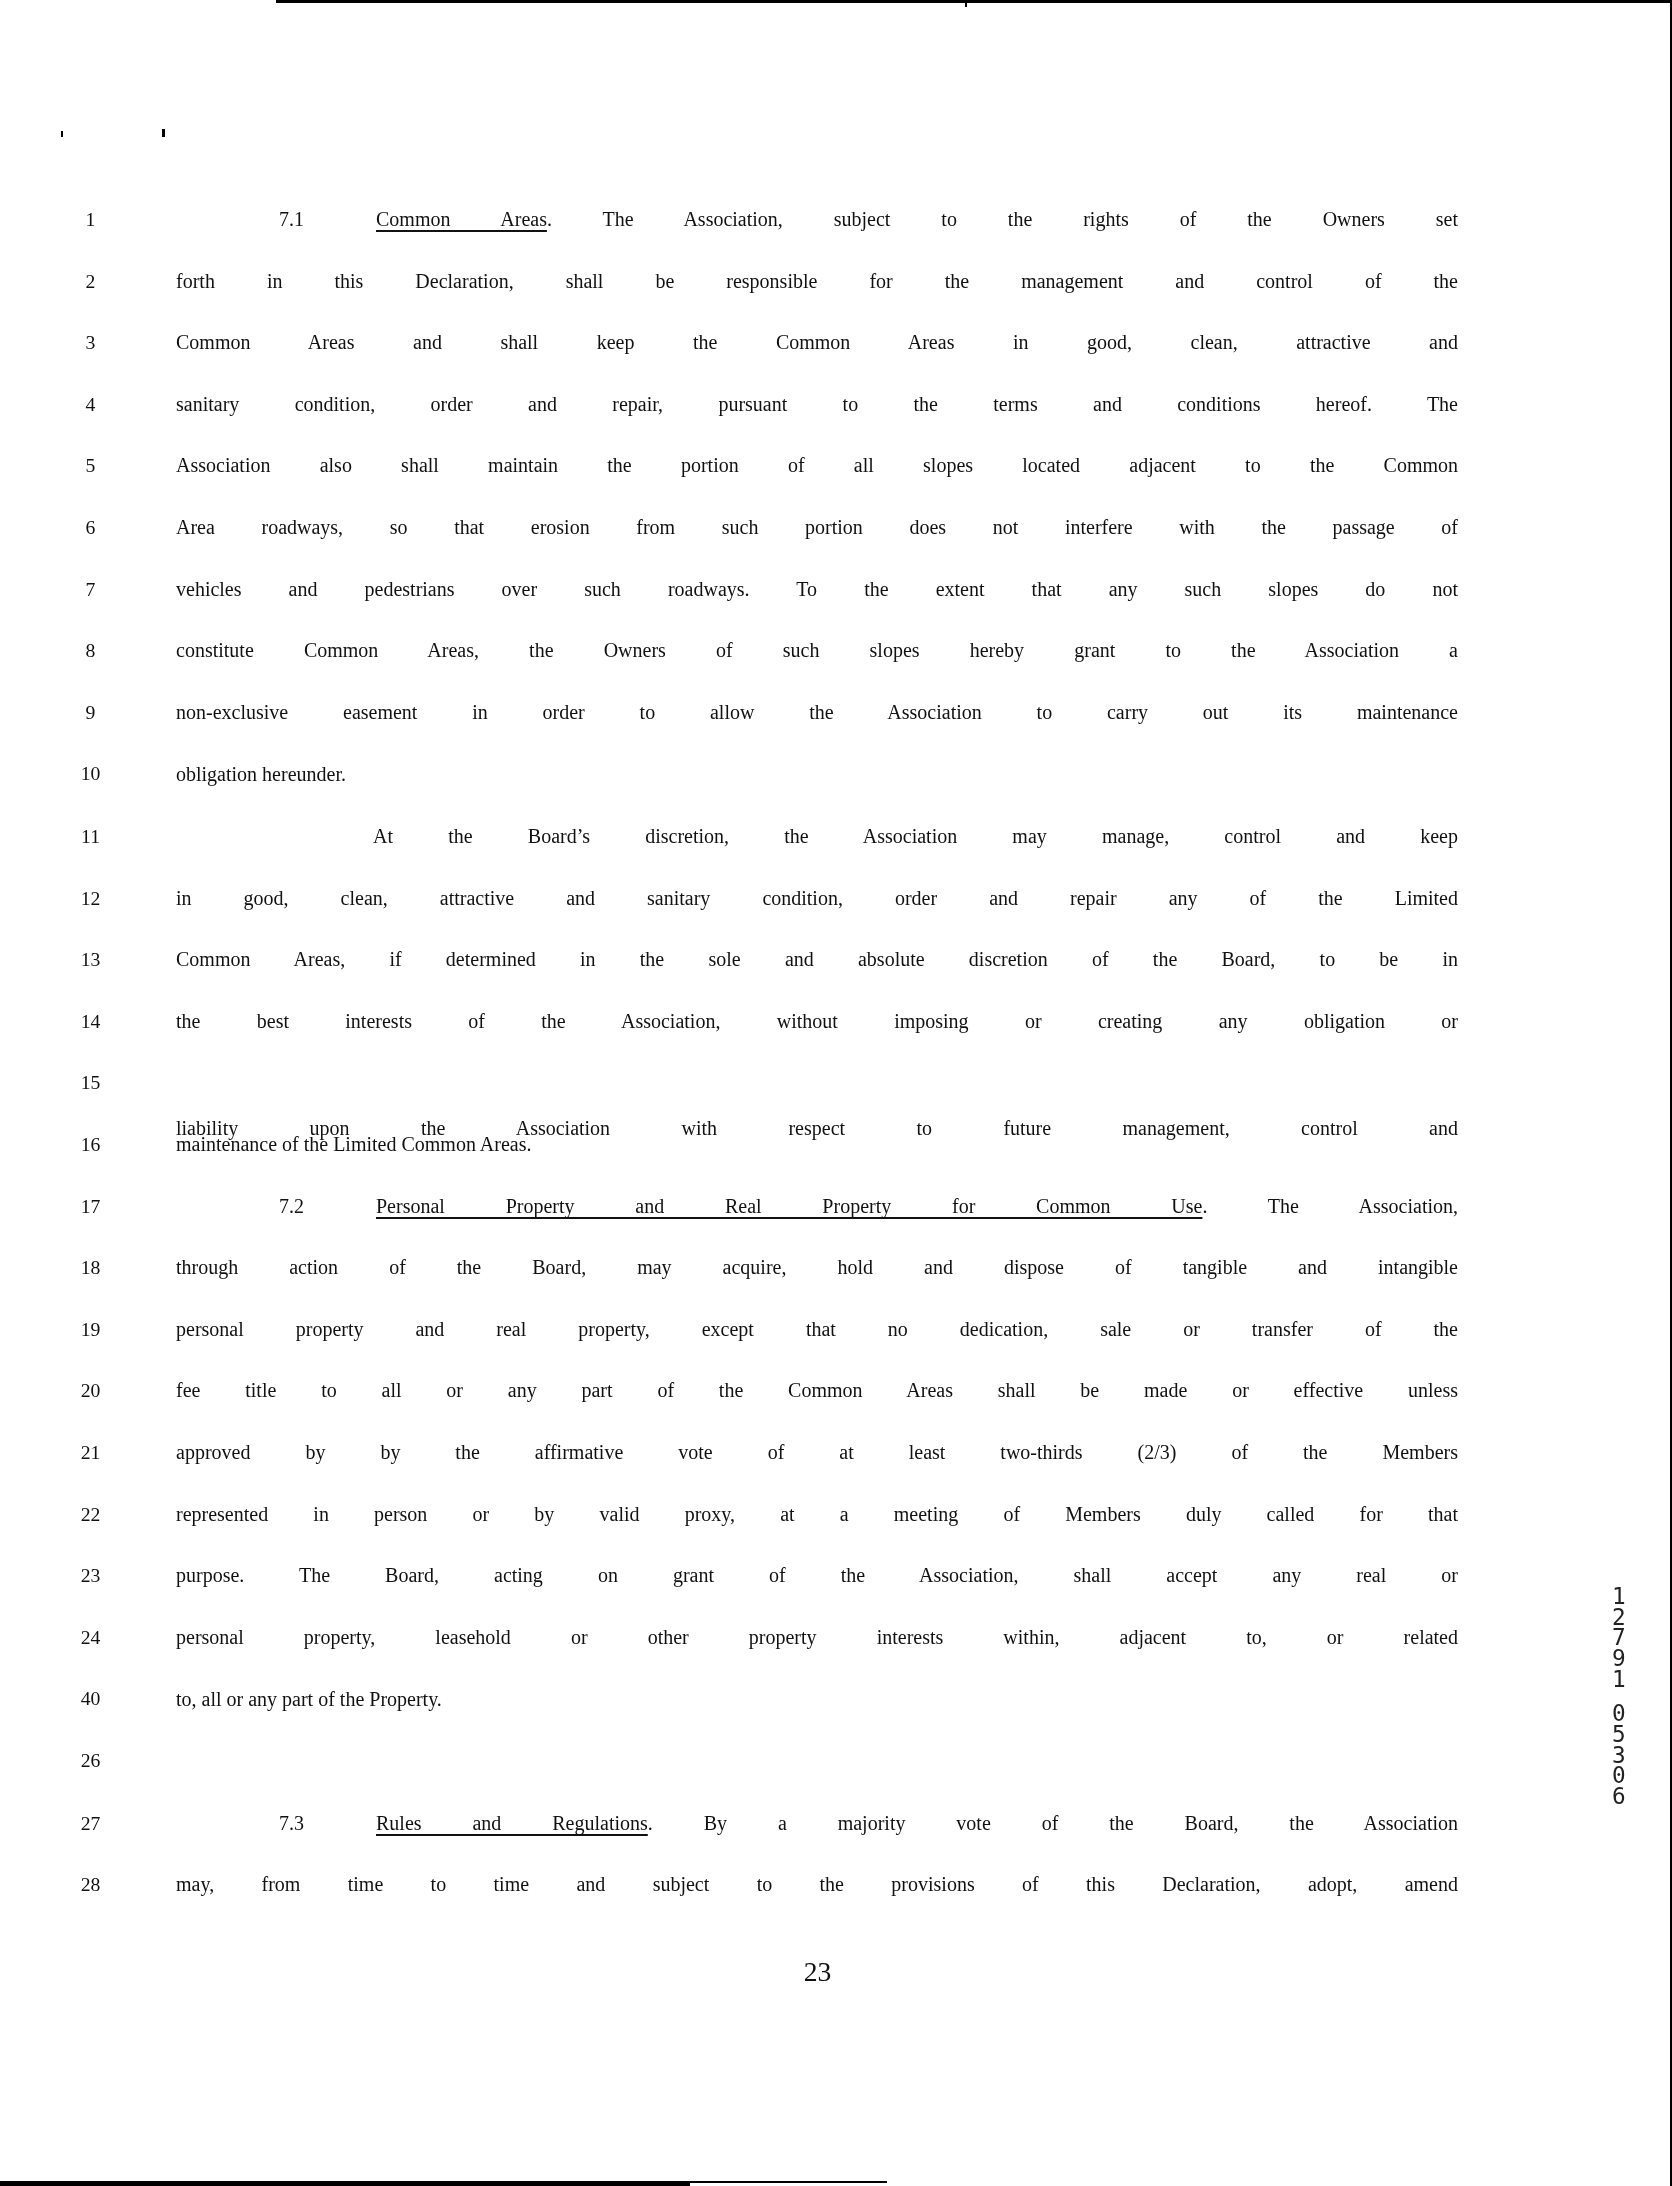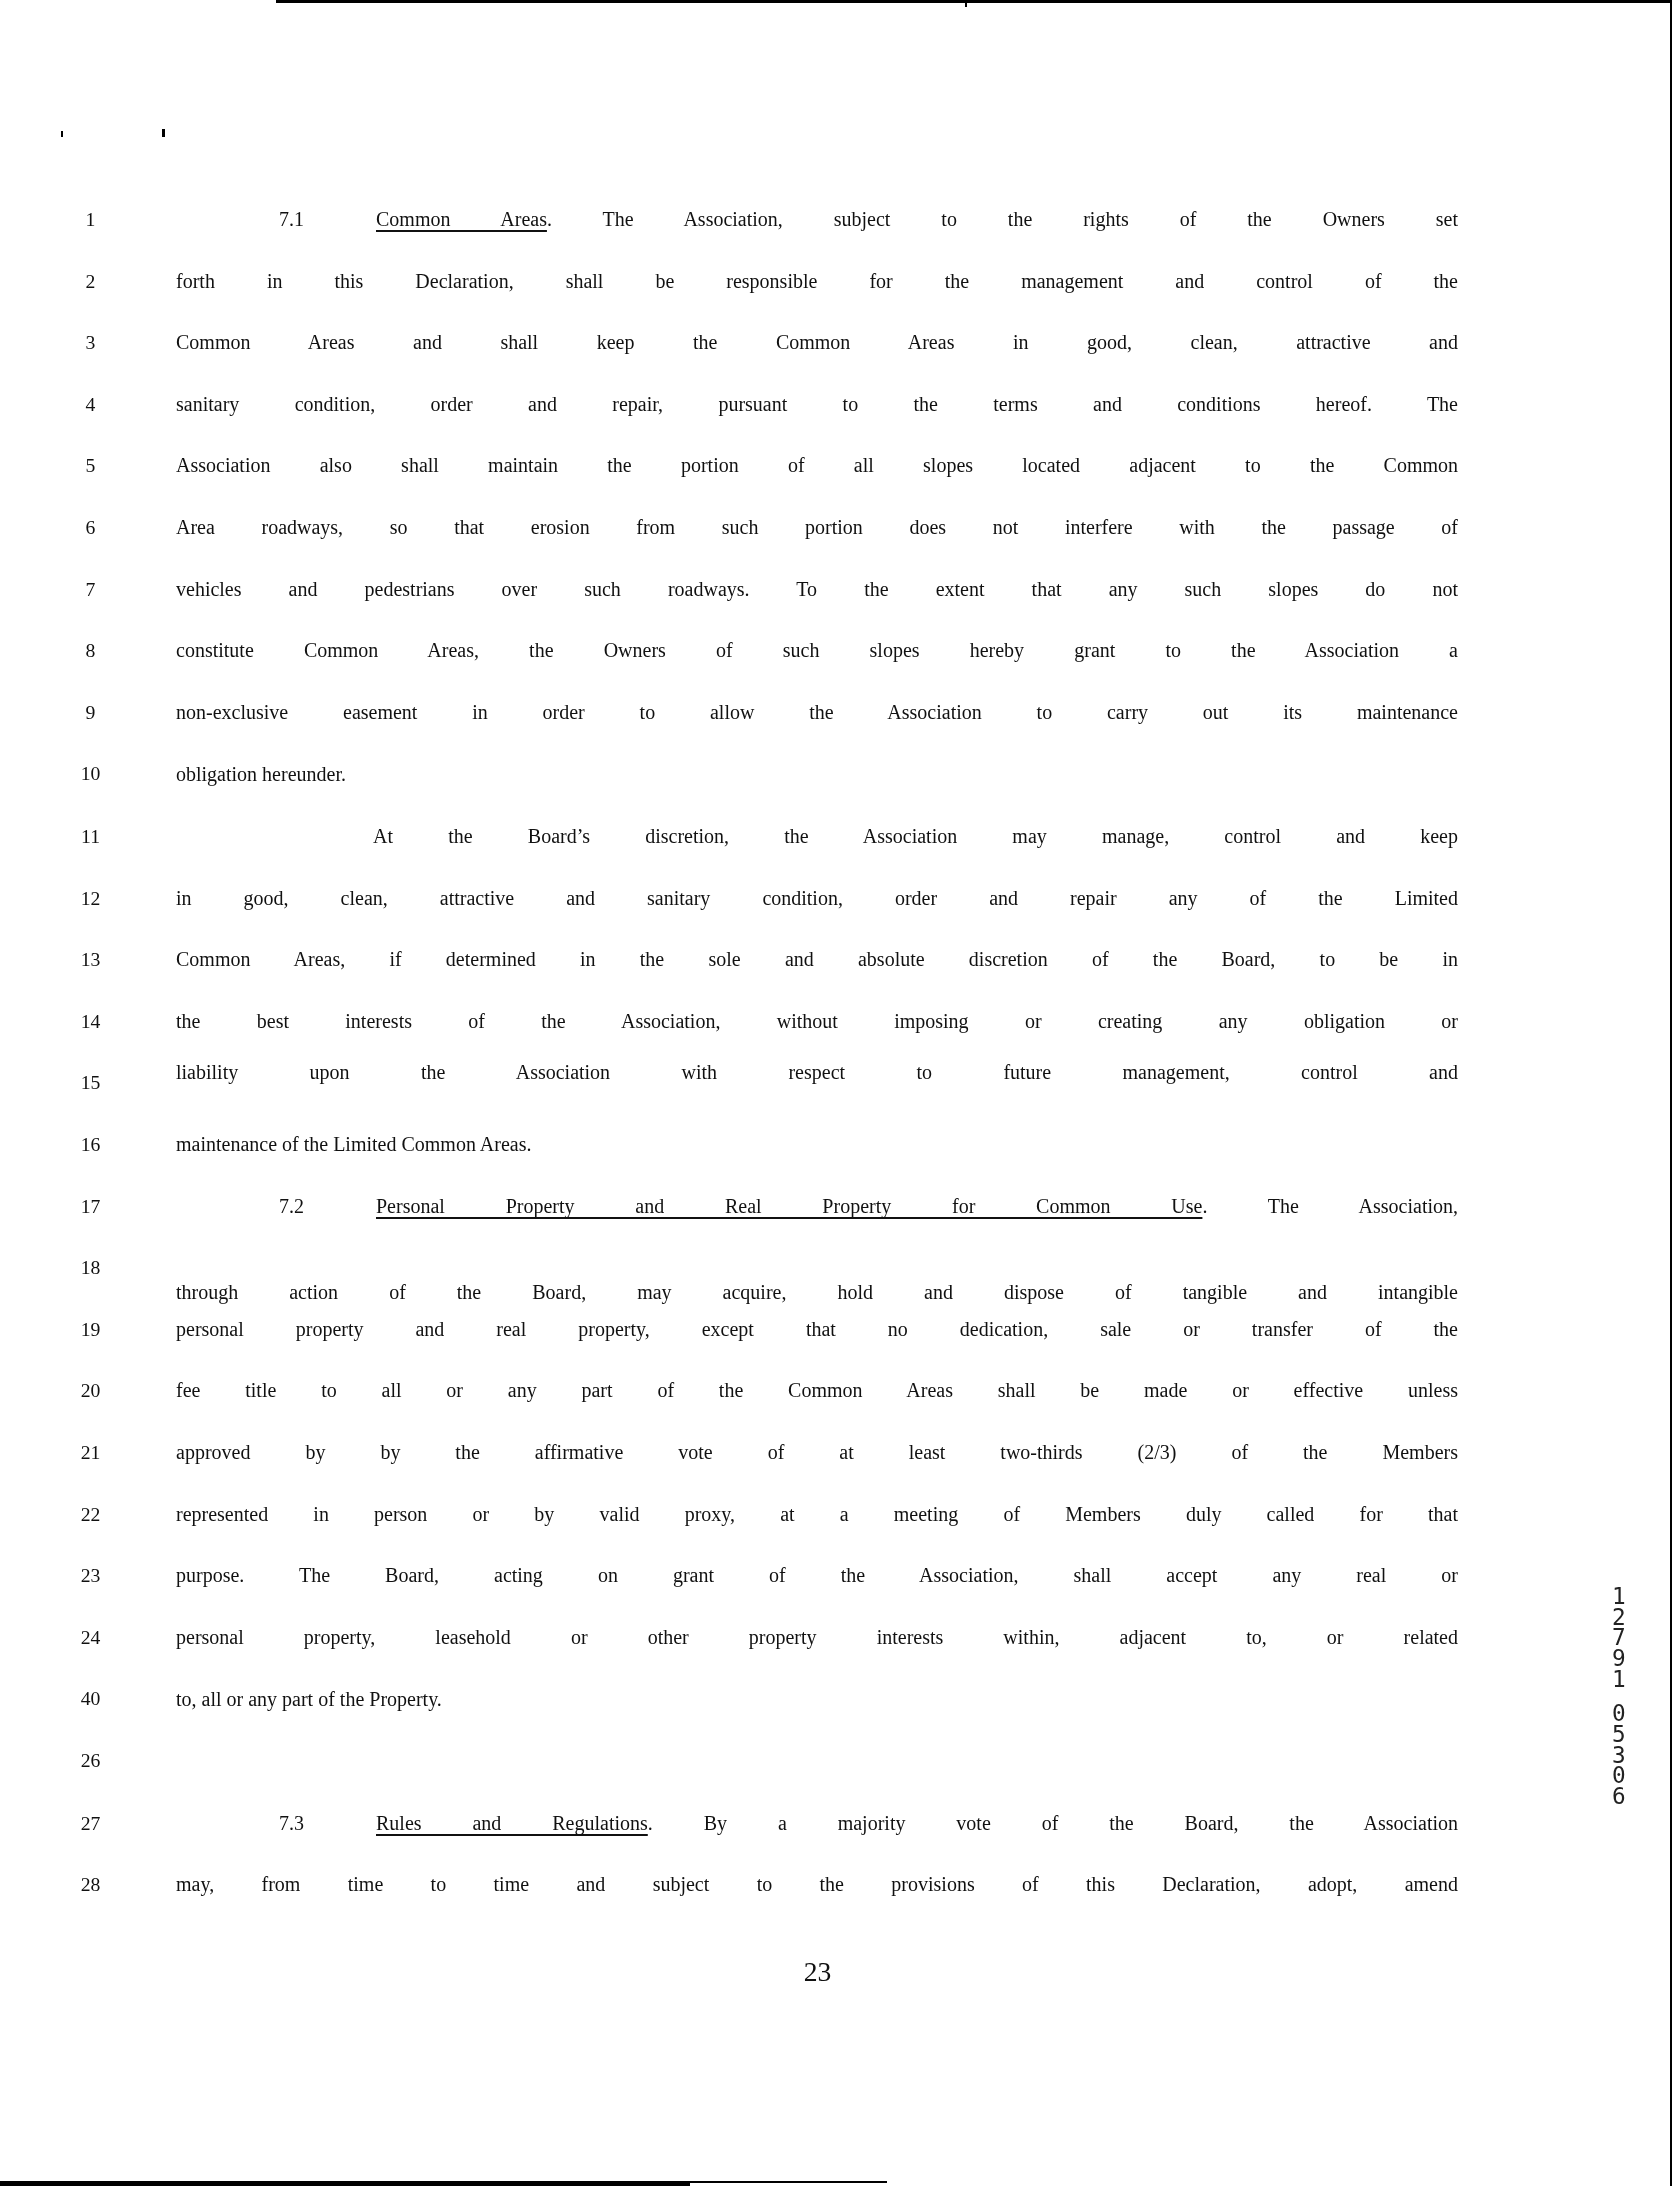--- a/index.html
+++ b/index.html
@@ -61,27 +61,27 @@
     <div class="text-line" style="top: 755px;">obligation hereunder.</div>
     <div class="line-num" style="top: 825px;">11</div>
     <div class="text-line justify para-indent" style="top: 817px;">At the Board’s discretion, the Association may manage, control and keep</div>
     <div class="line-num" style="top: 887px;">12</div>
     <div class="text-line justify" style="top: 879px;">in good, clean, attractive and sanitary condition, order and repair any of the Limited</div>
     <div class="line-num" style="top: 948px;">13</div>
     <div class="text-line justify" style="top: 940px;">Common Areas, if determined in the  sole and absolute discretion of the Board, to be in</div>
     <div class="line-num" style="top: 1010px;">14</div>
     <div class="text-line justify" style="top: 1002px;">the best interests of the Association, without imposing or creating any obligation or</div>
     <div class="line-num" style="top: 1071px;">15</div>
-    <div class="text-line justify" style="top: 1053px;">liability upon the Association  with respect to future management, control and</div>
+    <div class="text-line justify" style="top: 1109px;">liability upon the Association  with respect to future management, control and</div>
     <div class="line-num" style="top: 1133px;">16</div>
     <div class="text-line" style="top: 1125px;">maintenance of the Limited Common Areas.</div>
     <div class="line-num" style="top: 1195px;">17</div>
     <div class="text-line indent-heading justify" style="top: 1187px;"><span class="sec-num">7.2</span><span class="sec-title">Personal Property and Real Property for Common Use</span><span>. The Association,</span></div>
     <div class="line-num" style="top: 1256px;">18</div>
-    <div class="text-line justify" style="top: 1248px; margin-top: 25px;">through action of the Board, may acquire, hold and dispose of tangible and intangible</div>
+    <div class="text-line justify" style="top: 1248px;">through action of the Board, may acquire, hold and dispose of tangible and intangible</div>
     <div class="line-num" style="top: 1318px;">19</div>
     <div class="text-line justify" style="top: 1310px;">personal property and real property, except that no dedication, sale or transfer of the</div>
     <div class="line-num" style="top: 1379px;">20</div>
     <div class="text-line justify" style="top: 1371px;">fee title to all or any part of the Common Areas shall be made or effective unless</div>
     <div class="line-num" style="top: 1441px;">21</div>
     <div class="text-line justify" style="top: 1433px;">approved by by the affirmative vote of at least two-thirds (2/3) of the Members</div>
     <div class="line-num" style="top: 1503px;">22</div>
     <div class="text-line justify" style="top: 1495px;">represented in person or by valid proxy, at a meeting of Members duly called for that</div>
     <div class="line-num" style="top: 1564px;">23</div>
     <div class="text-line justify" style="top: 1556px;">purpose.  The Board, acting on grant of the Association, shall accept any real or</div>

